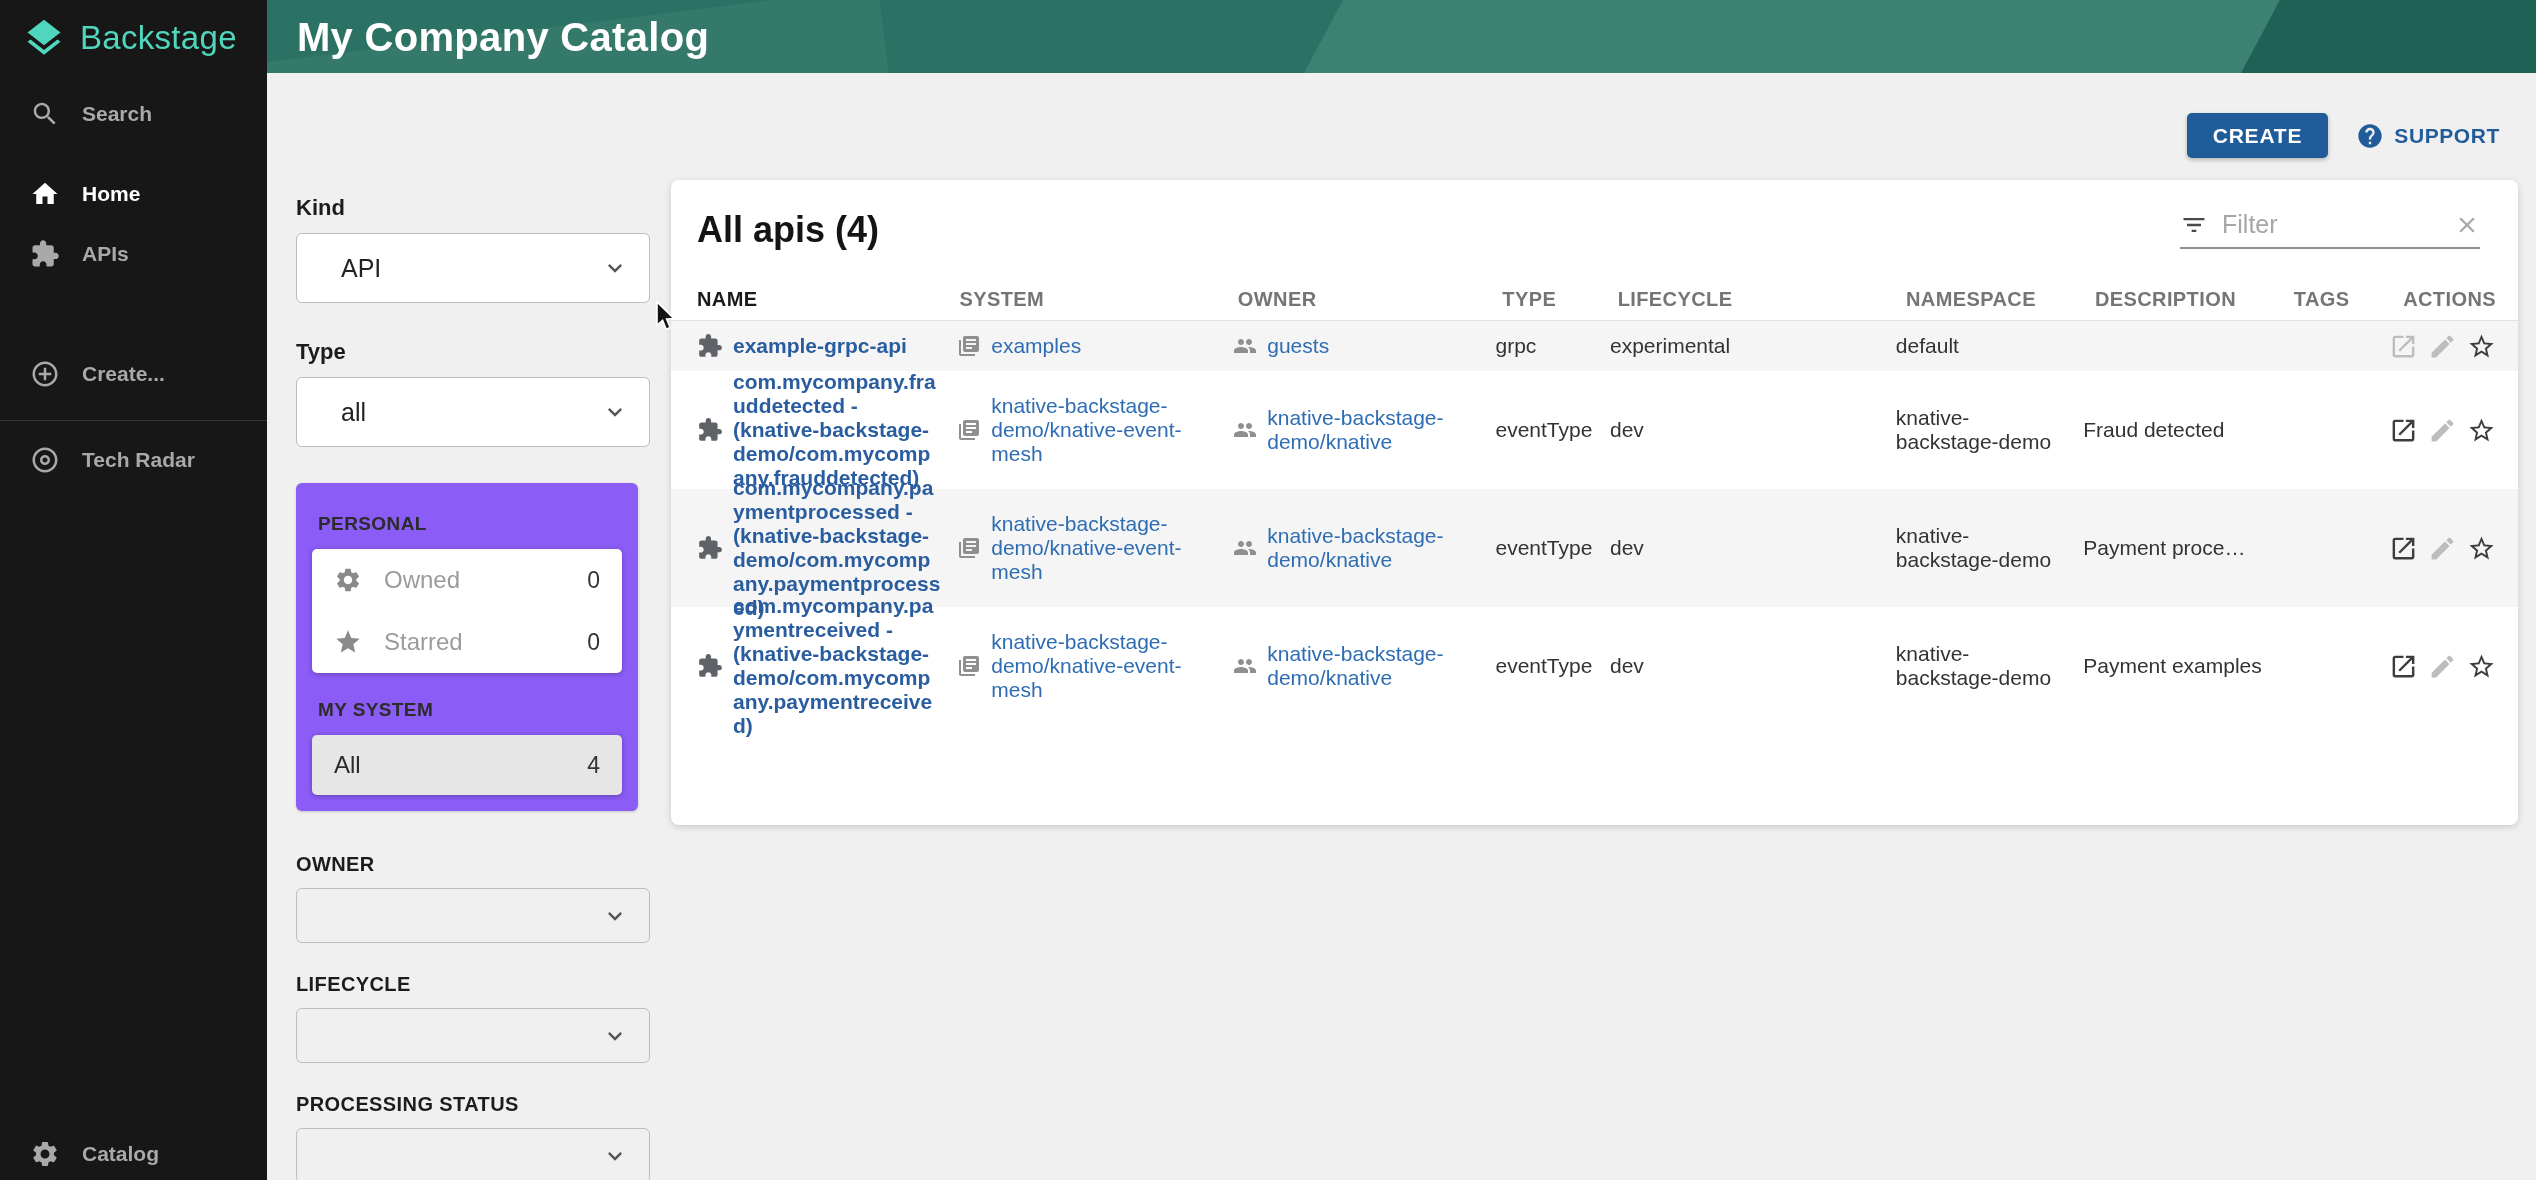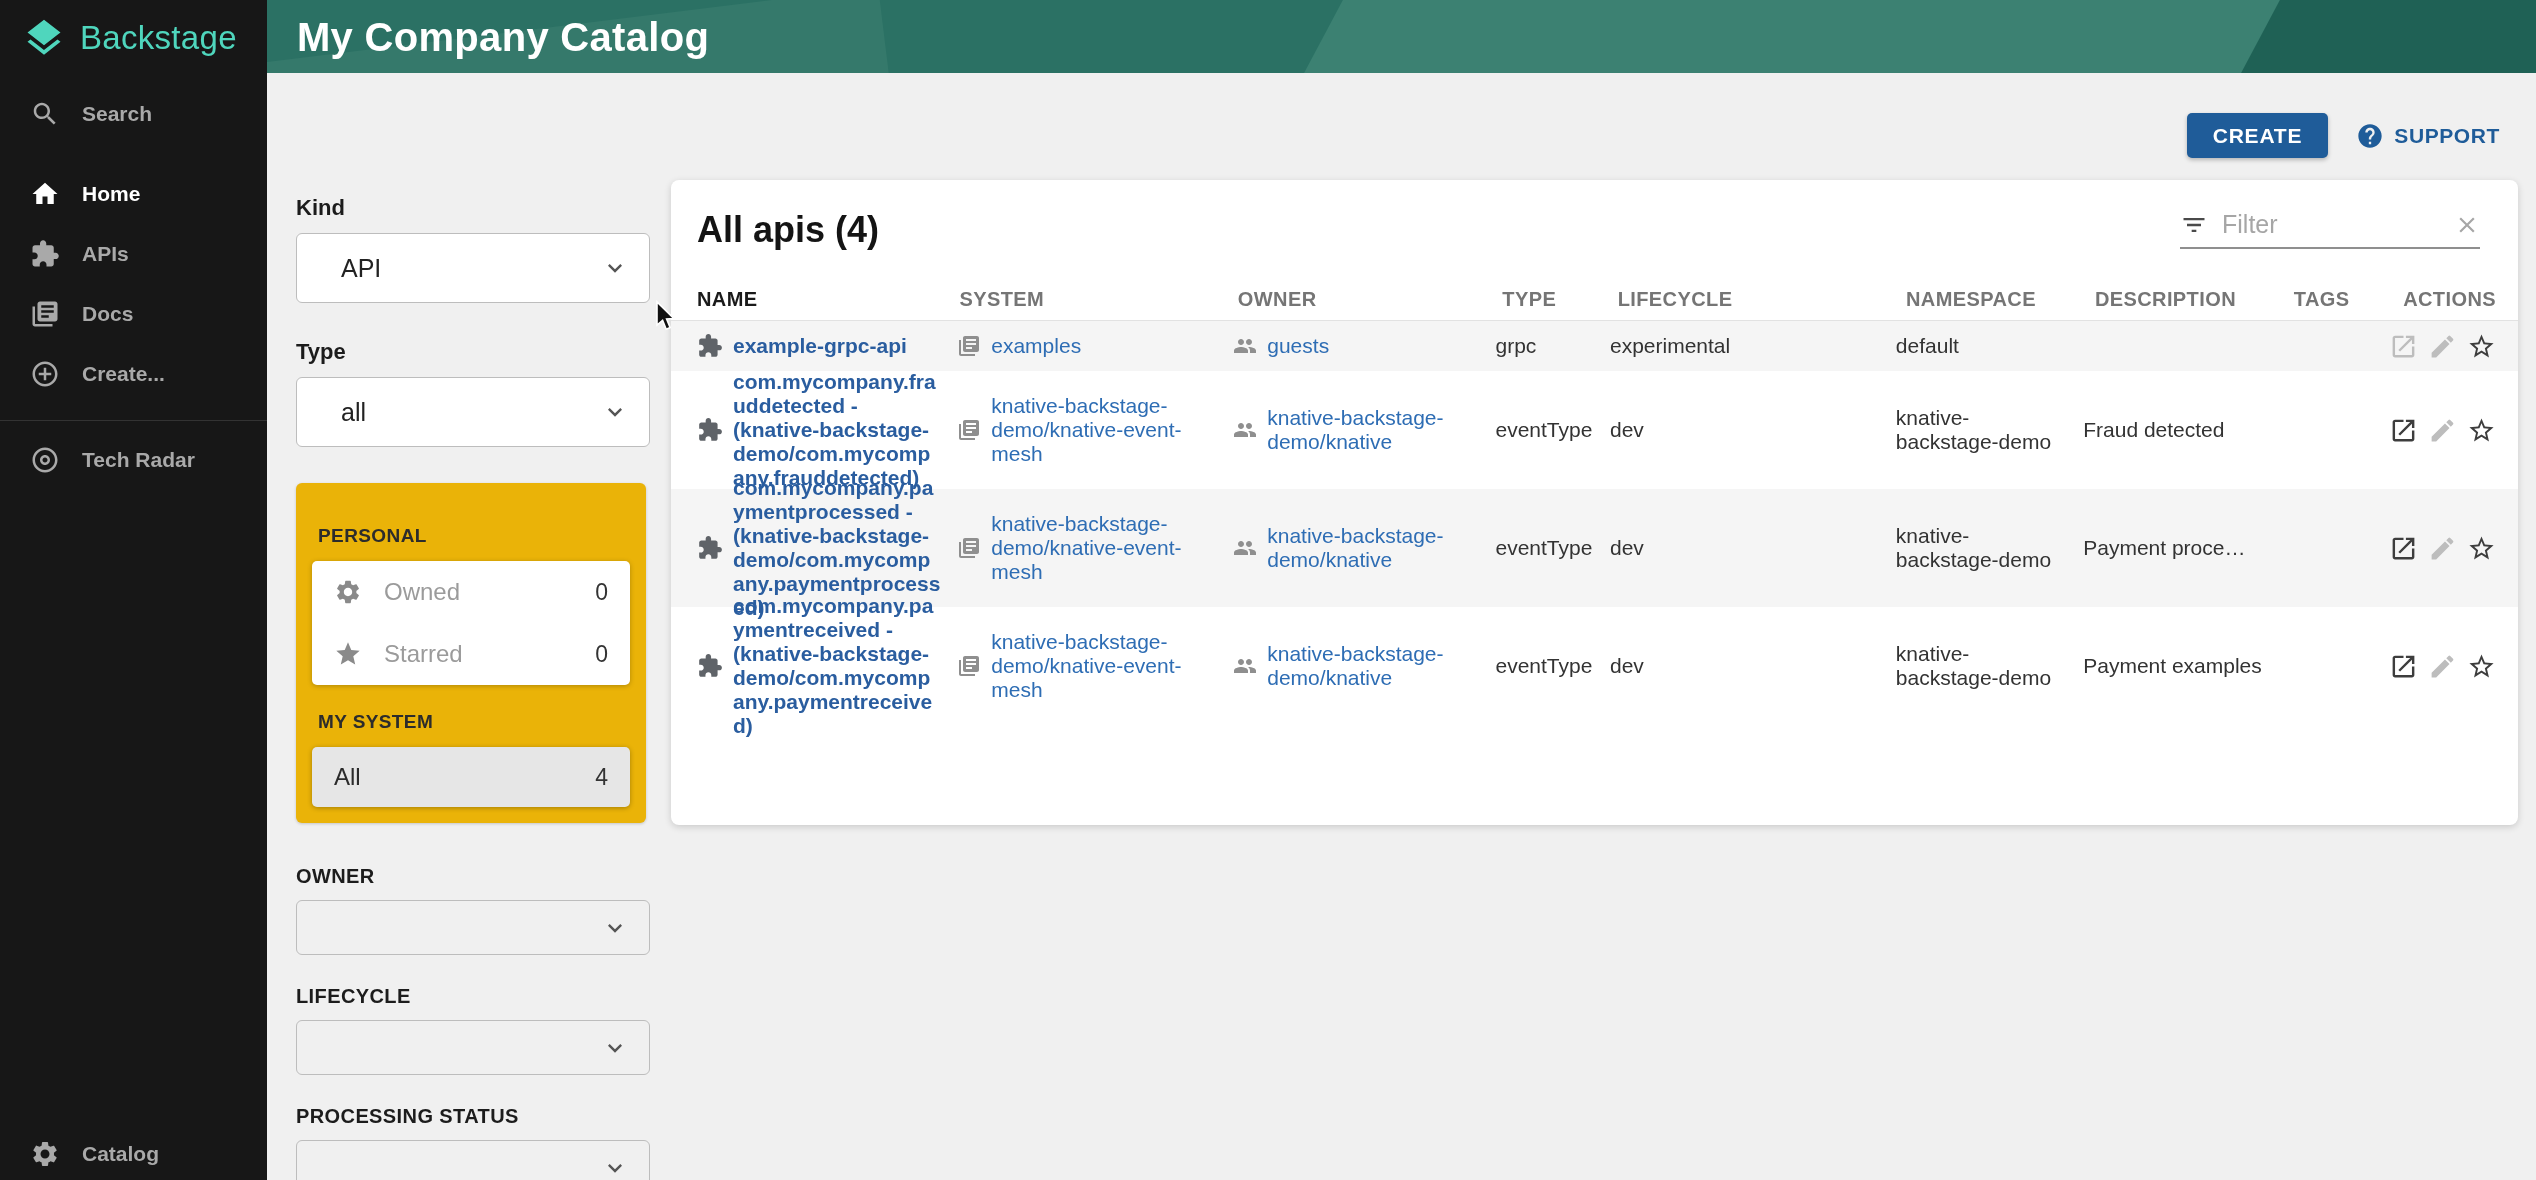--- a/index.html
+++ b/index.html
@@ -34,21 +34,21 @@
 
   
   .filters { position:absolute; left:29px; top:122px; width:354px; }
   .f-label { font-size:22px; font-weight:700; color:#1c1c1c; margin-bottom:12px; }
   .f-label.upper { font-size:20px; letter-spacing:.4px; }
   .select { display:flex; align-items:center; justify-content:space-between; border:1px solid #bdbdbd; border-radius:6px; background:#fff; padding:0 20px; font-size:25px; color:#222; cursor:pointer; }
   .select.big { height:70px; margin-bottom:36px;padding-left:44px; }
   .select.small { height:55px; background:transparent; margin-bottom:30px; }
   .select svg { width:28px; height:28px; color:#555; }
 
-  .personal-card { background:#eab308; border-radius:6px; padding:36px 16px 0 16px; margin:4px 4px 42px 0; box-shadow:0 1px 3px rgba(0,0,0,.18); padding-bottom:16px; }
+  .personal-card { background:#8b5cf6; border-radius:6px; padding:24px 16px 0 16px; margin:4px 12px 42px 0; box-shadow:0 1px 3px rgba(0,0,0,.18); padding-bottom:16px; }
   .pc-header { font-size:19px; font-weight:700; color:#2c2c2c; letter-spacing:.4px; margin:6px 0 14px 6px; }
   .white-list { background:#fff; border-radius:5px; box-shadow:0 1px 5px rgba(0,0,0,.25); margin-bottom:26px; }
   .wl-row { display:flex; align-items:center; height:62px; padding:0 22px; cursor:pointer; }
   .wl-row svg { width:28px; height:28px; color:#8a8a8a; margin-right:22px; flex:none; }
   .wl-row .wl-text { font-size:24px; color:#9b9b9b; flex:1; }
   .wl-row .wl-count { font-size:23px; color:#333; }
   .all-row { background:#e6e6e6; border-radius:5px; box-shadow:0 1px 5px rgba(0,0,0,.3); display:flex; align-items:center; height:60px; padding:0 22px; cursor:pointer; }
   .all-row .wl-text { font-size:24px; color:#2b2b2b; flex:1; }
   .all-row .wl-count { font-size:23px; color:#333; }
 
@@ -120,26 +120,20 @@
           <path d="M10 20v-6h4v6h5v-8h3L12 3 2 12h3v8z"></path>
         </svg>
       <span>Home</span>
     </div>
     <div class="side-item" style="top:228px;">
       <svg viewBox="0 0 24 24" fill="currentColor">
           <path d="M20.5 11H19V7c0-1.1-.9-2-2-2h-4V3.5C13 2.12 11.88 1 10.5 1S8 2.12 8 3.5V5H4c-1.1 0-1.99.9-1.99 2v3.8H3.5c1.49 0 2.7 1.21 2.7 2.7s-1.21 2.7-2.7 2.7H2V20c0 1.1.9 2 2 2h3.8v-1.5c0-1.49 1.21-2.7 2.7-2.7 1.49 0 2.7 1.21 2.7 2.7V22H17c1.1 0 2-.9 2-2v-4h1.5c1.38 0 2.5-1.12 2.5-2.5S21.88 11 20.5 11z"></path>
         </svg>
       <span>APIs</span>
     </div>
-    <div class="side-item" style="top:288px;">
-      <svg viewBox="0 0 24 24" fill="currentColor">
-          <path d="M4 6H2v14c0 1.1.9 2 2 2h14v-2H4V6zm16-4H8c-1.1 0-2 .9-2 2v12c0 1.1.9 2 2 2h12c1.1 0 2-.9 2-2V4c0-1.1-.9-2-2-2zm-1 9H9V9h10v2zm-4 4H9v-2h6v2zm4-8H9V5h10v2z"></path>
-        </svg>
-      <span>Docs</span>
-    </div>
     <div class="side-item" style="top:348px;">
       <svg viewBox="0 0 24 24" fill="currentColor">
           <path d="M13 7h-2v4H7v2h4v4h2v-4h4v-2h-4V7zm-1-5C6.48 2 2 6.48 2 12s4.48 10 10 10 10-4.48 10-10S17.52 2 12 2zm0 18c-4.41 0-8-3.59-8-8s3.59-8 8-8 8 3.59 8 8-3.59 8-8 8z"></path>
         </svg>
       <span>Create...</span>
     </div>
 
     <div class="side-divider" style="top:420px;"></div>
 
     <div class="side-item" style="top:434px;">

